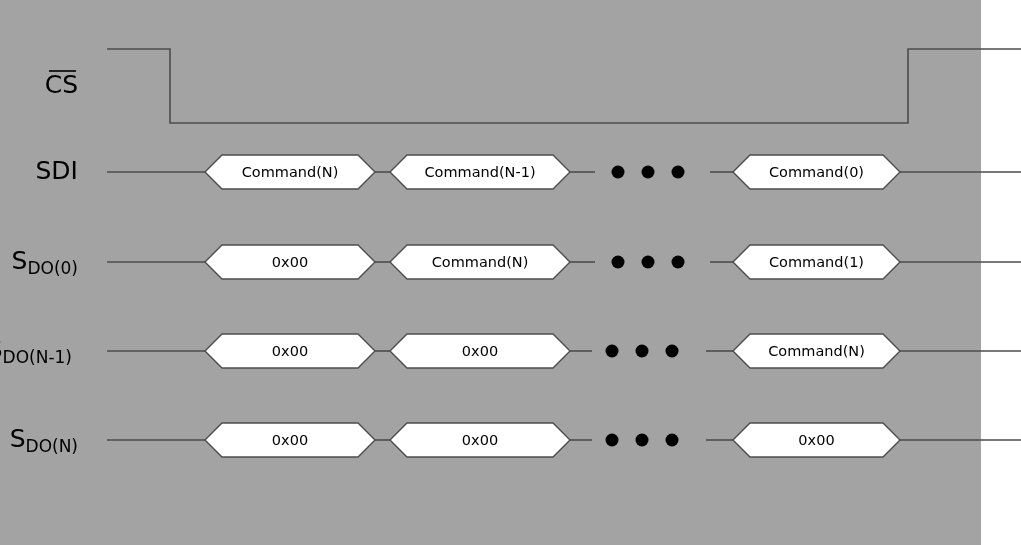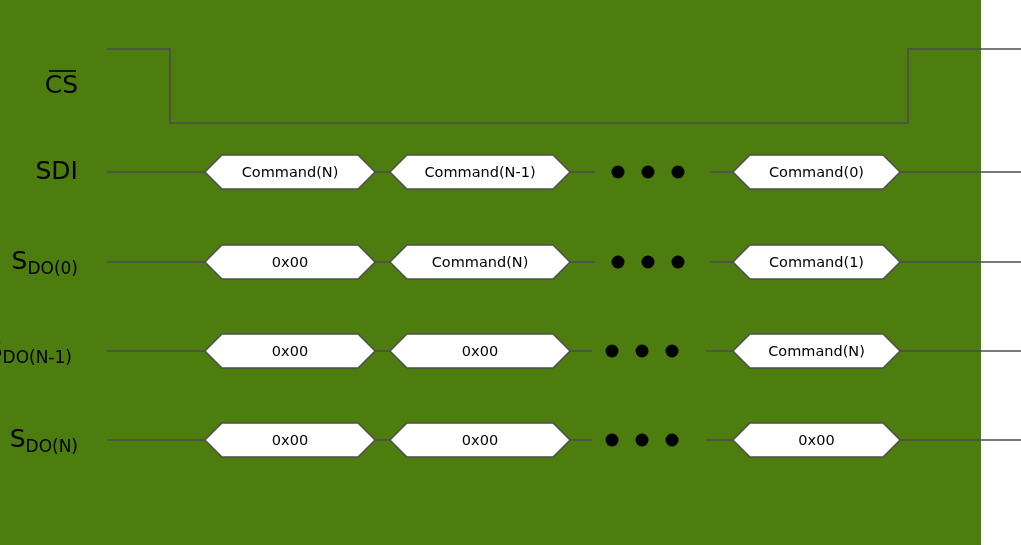--- a/index.html
+++ b/index.html
@@ -10,21 +10,21 @@
   body {
     width: 1021px;
     height: 545px;
     font-family: "DejaVu Sans", "Liberation Sans", sans-serif;
     overflow: hidden;
   }
   #diagram-root {
     position: relative;
     width: 981px;
     height: 545px;
-    background: #4d7c0f;
+    background: #a3a3a3;
   }
   svg#timing-svg {
     position: absolute;
     left: 0;
     top: 0;
     width: 1021px;
     height: 545px;
   }
   .sig-line, .wave-edge {
     stroke: #4d4d4d;

